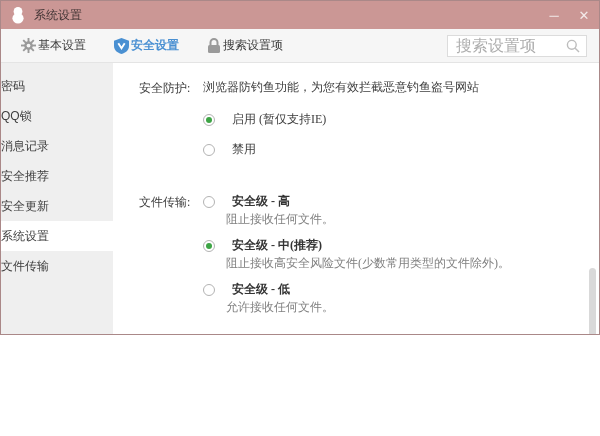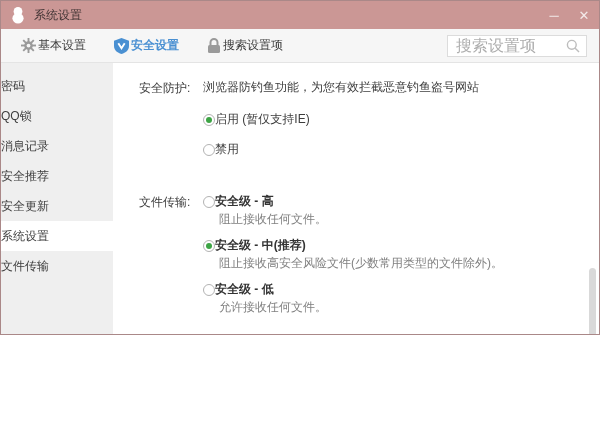--- a/index.html
+++ b/index.html
@@ -21,35 +21,35 @@
   .searchbox { margin-left:auto; width:140px; height:22px; background:#fff; border:1px solid #dcdcdc; display:flex; align-items:center; padding:0 6px 0 8px; }
   .searchbox input { border:none; outline:none; flex:1; font-size:16px; color:#555; width:100px; font-family:inherit; }
   .searchbox input::placeholder { color:#aeaeae; }
 
   
   .main { flex:1; display:flex; position:relative; overflow:hidden; }
   .sidebar { width:112px; background:#efefef; flex:none; padding-top:8px; }
   .side-item { height:30px; line-height:30px; font-size:12px; color:#3d3d3d; cursor:pointer; }
   .side-item.selected { background:#fff; }
 
-  .content { flex:1; background:#fff; padding:16px 10px 0 26px; position:relative; }
+  .content { flex:1; background:#fff; padding:16px 10px 0 26px; position:relative;font-family:Liberation Serif, serif; }
   .section { display:flex; margin-bottom:22px; }
   .sec-label { width:56px; flex:none; font-size:12px; color:#3d3d3d; padding-top:1px; }
   .sec-body { margin-left:8px; }
   .sec-desc { font-size:12px; color:#3d3d3d; margin-bottom:15px; }
 
-  .radio-row { display:flex; align-items:center; gap:0; margin-bottom:13px; }
+  .radio-row { display:flex; align-items:center; gap:17px; margin-bottom:13px; }
   .radio { width:12px; height:12px; border:1px solid #b3b3b3; border-radius:50%; background:#fff; position:relative; flex:none; cursor:pointer; }
   .radio.checked::after { content:""; position:absolute; left:2px; top:2px; width:6px; height:6px; border-radius:50%; background:#3da445; }
   .radio-label { font-size:12px; color:#3d3d3d; cursor:pointer; }
 
   .opt { margin-bottom:10px; }
   .opt .radio-row { margin-bottom:2px; }
   .opt .radio-label { font-weight:bold; color:#333; }
-  .opt-desc { font-size:12px; color:#818181; margin-left:16px; line-height:15px; }
+  .opt-desc { font-size:12px; color:#818181; margin-left:23px; line-height:15px; }
 
   .scroll-thumb { position:absolute; right:3px; top:205px; width:7px; height:146px; border-radius:4px; background:#d9d9d9; }
 </style>
 </head>
 <body>
 
 <div class="window">
 
   <div class="titlebar">
     <span class="app-icon">

